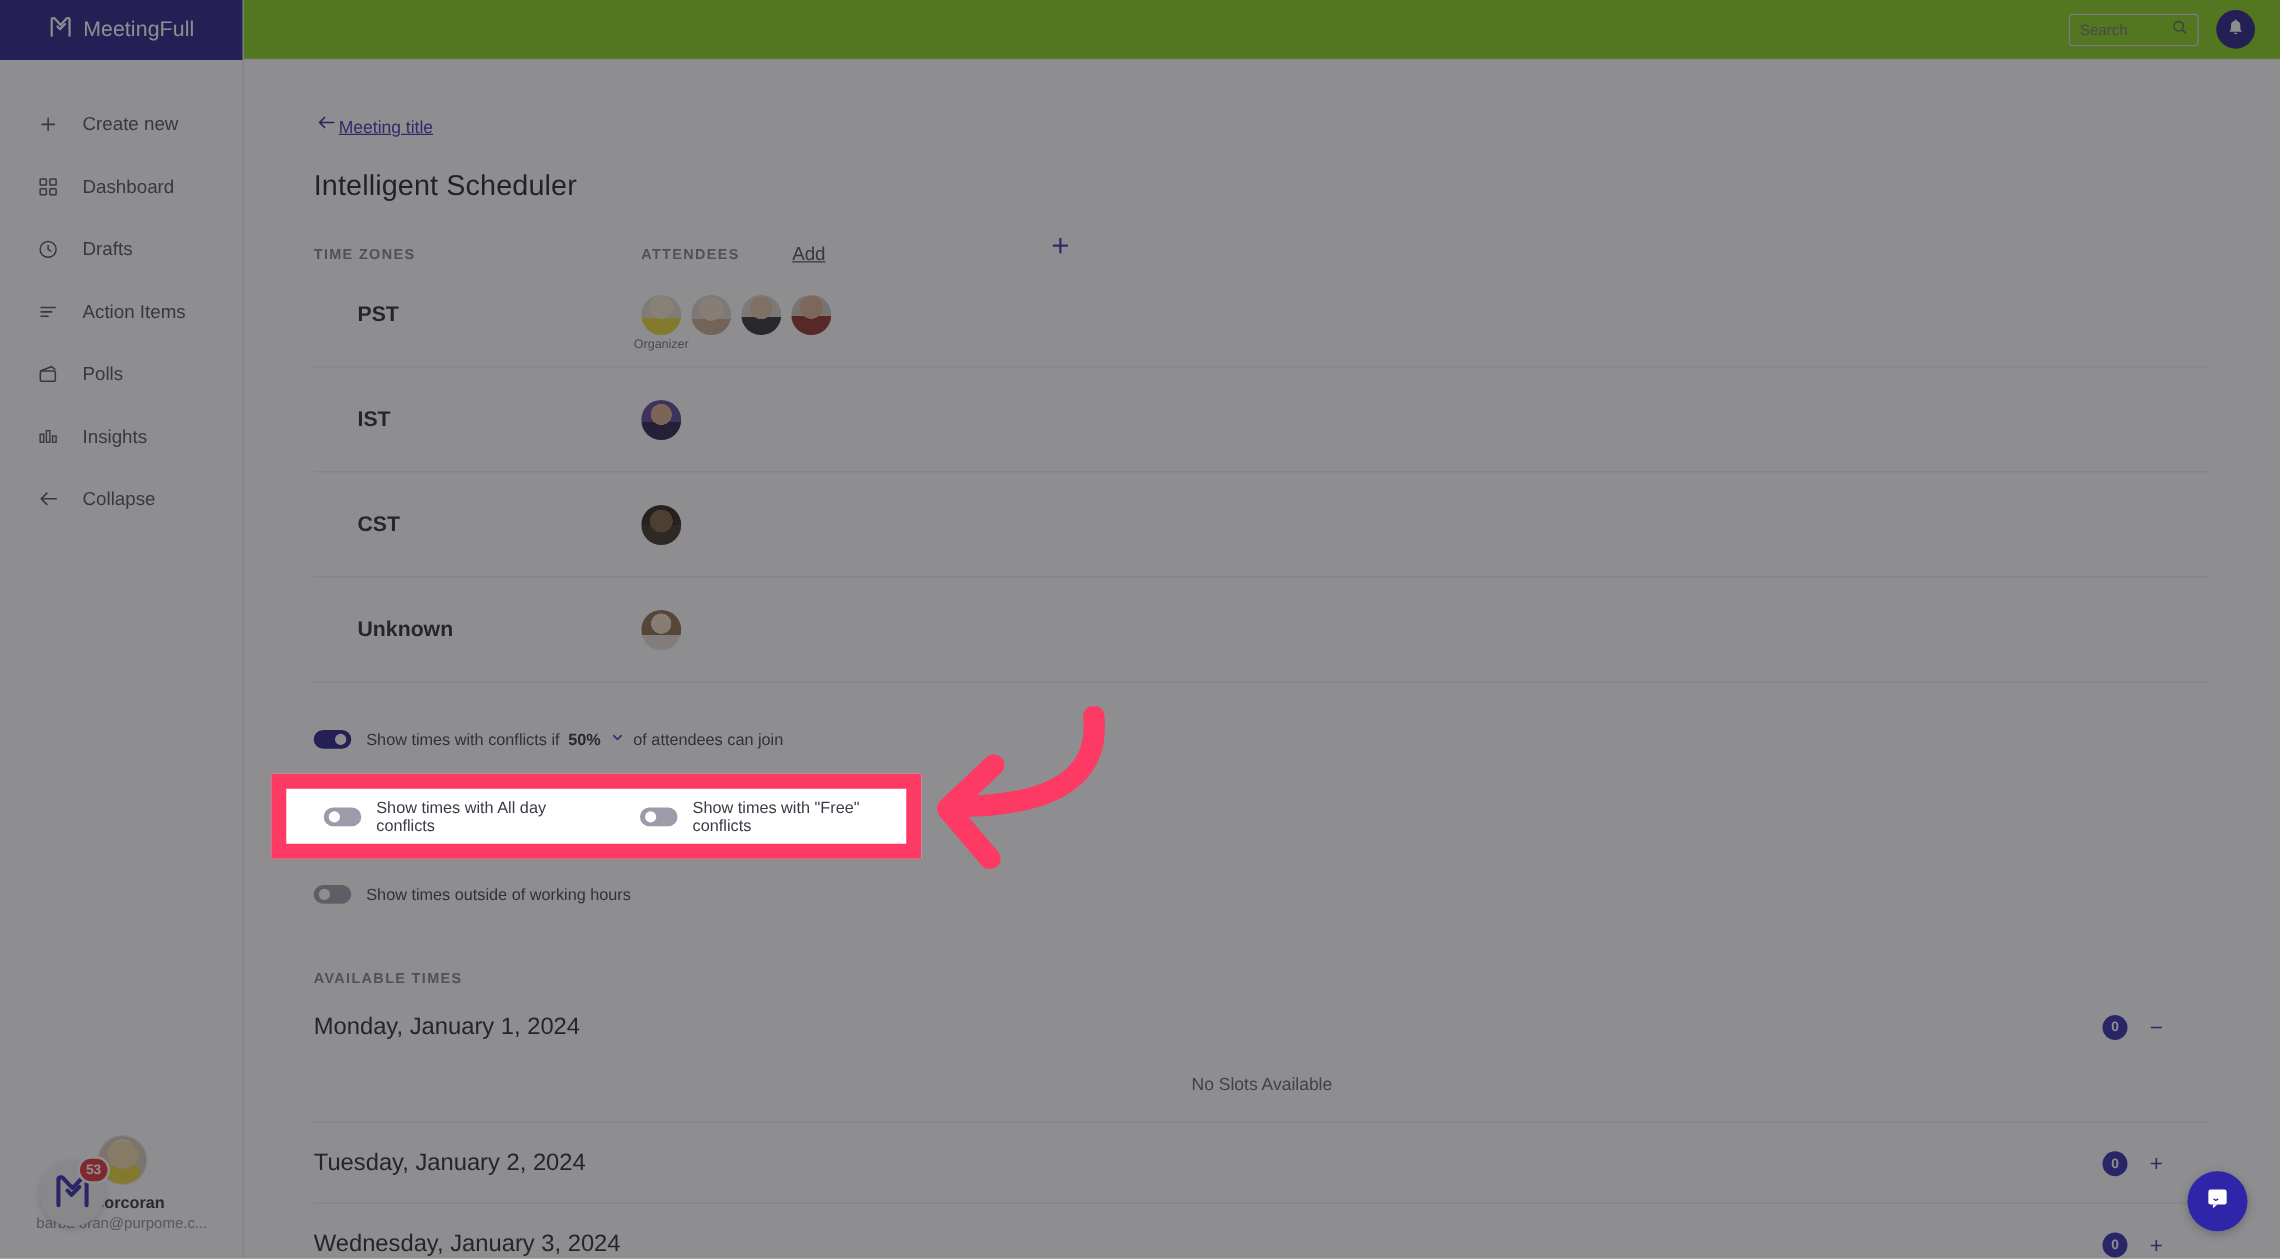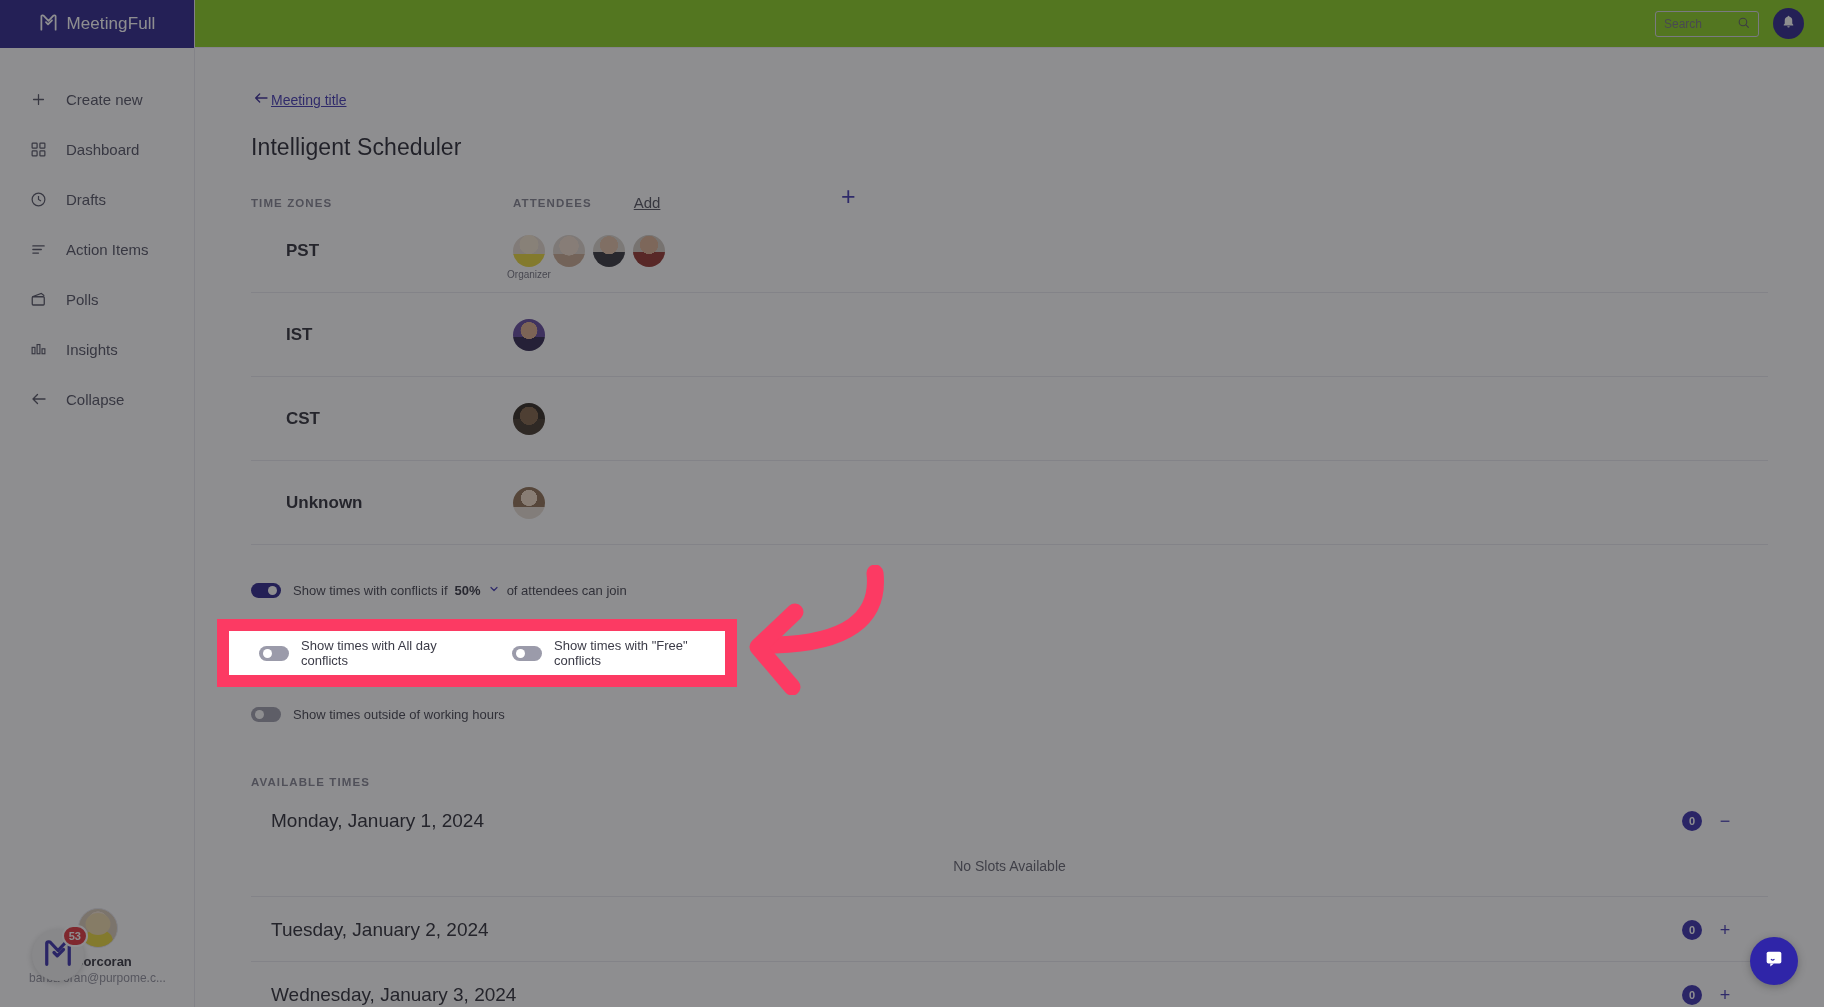--- a/index.html
+++ b/index.html
@@ -133,21 +133,21 @@
   .row-alldayfree { display: flex; align-items: center; gap: 38px; }
   .row-working { margin-top: 48px; display: flex; align-items: center; }
 
   
   .avail-head { margin-top: 54px; font-size: 11.5px; letter-spacing: 1.1px; color: #7e7e8c; font-weight: 600; }
   .day-row {
     display: flex; align-items: center; justify-content: space-between;
     padding: 22px 0 20px; border-bottom: 1px solid #e9e9ef;
   }
   .day-row.first { border-bottom: 0; padding-bottom: 6px; }
-  .day-title { font-size: 19px; color: #22222c; margin-left: 20px; }
+  .day-title { font-size: 19px; color: #22222c; }
   .day-right { display: flex; align-items: center; gap: 16px; padding-right: 36px; }
   .count-badge {
     width: 20px; height: 20px; border-radius: 50%; background: #2f25a8; color: #ffffff;
     font-size: 11px; display: flex; align-items: center; justify-content: center; font-weight: 600;
   }
   .pm { color: #3a2fb0; font-size: 18px; width: 14px; text-align: center; cursor: pointer; }
   .no-slots { text-align: center; font-size: 14px; color: #5d5d6a; padding: 20px 0 22px;
               border-bottom: 1px solid #e9e9ef; }
 
   

